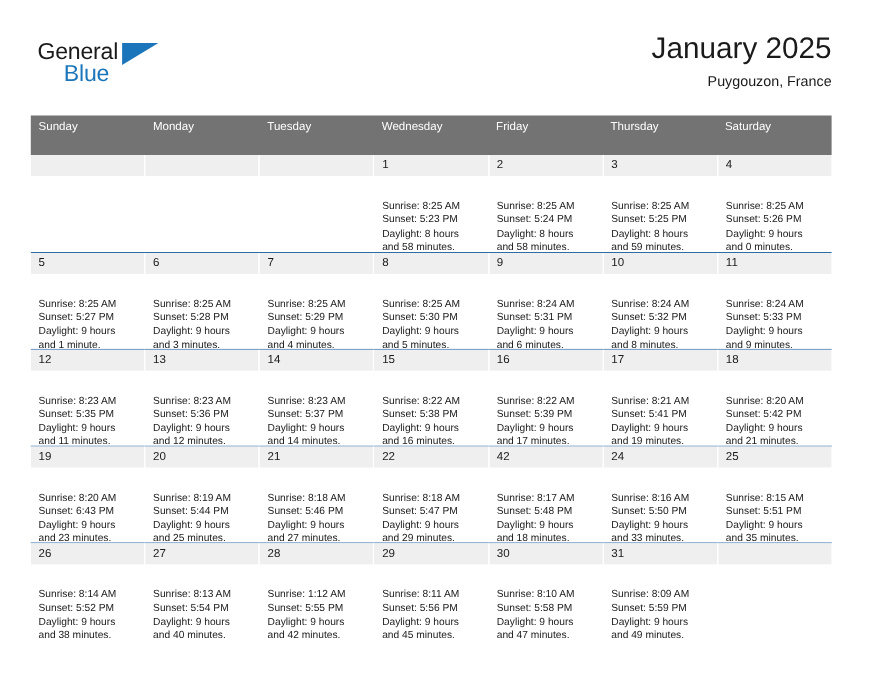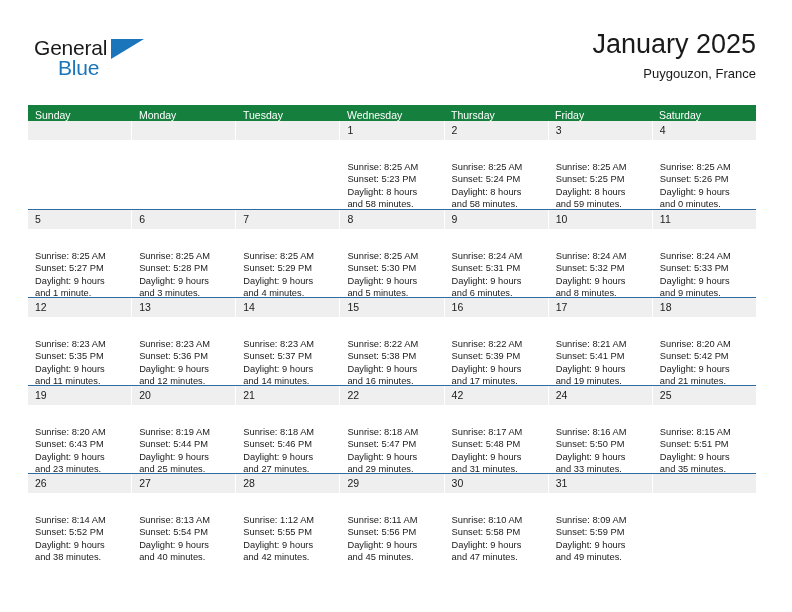--- a/index.html
+++ b/index.html
@@ -91,22 +91,22 @@
 
   
   .calendar {
     position: absolute;
     left: 28px;
     top: 105px;
     width: 728px;
   }
   .weekdays {
     display: flex;
-    background: #15803d;
-    height: 16px;
+    background: #737373;
+    height: 36px;
   }
   .weekday {
     flex: 1 1 0;
     box-sizing: border-box;
     color: #ffffff;
     font-size: 10.5px;
     line-height: 20px;
     padding-left: 7px;
     white-space: nowrap;
     overflow: hidden;
@@ -174,22 +174,22 @@
 
   </div>
 
   <div class="calendar">
 
     <div class="weekdays">
       <div class="weekday">Sunday</div>
       <div class="weekday">Monday</div>
       <div class="weekday">Tuesday</div>
       <div class="weekday">Wednesday</div>
+      <div class="weekday">Friday</div>
       <div class="weekday">Thursday</div>
-      <div class="weekday">Friday</div>
       <div class="weekday">Saturday</div>
     </div>
 
     <div id="weeks-container">
         <div class="week">
           <div class="daycell empty">
             <div class="daynum"></div>
           </div>
           <div class="daycell empty">
             <div class="daynum"></div>
@@ -400,21 +400,21 @@
               <div>Daylight: 9 hours</div>
               <div>and 29 minutes.</div>
             </div>
           </div>
           <div class="daycell">
             <div class="daynum">42</div>
             <div class="dayinfo">
               <div>Sunrise: 8:17 AM</div>
               <div>Sunset: 5:48 PM</div>
               <div>Daylight: 9 hours</div>
-              <div>and 31 minutes.</div>
+              <div>and 18 minutes.</div>
             </div>
           </div>
           <div class="daycell">
             <div class="daynum">24</div>
             <div class="dayinfo">
               <div>Sunrise: 8:16 AM</div>
               <div>Sunset: 5:50 PM</div>
               <div>Daylight: 9 hours</div>
               <div>and 33 minutes.</div>
             </div>

